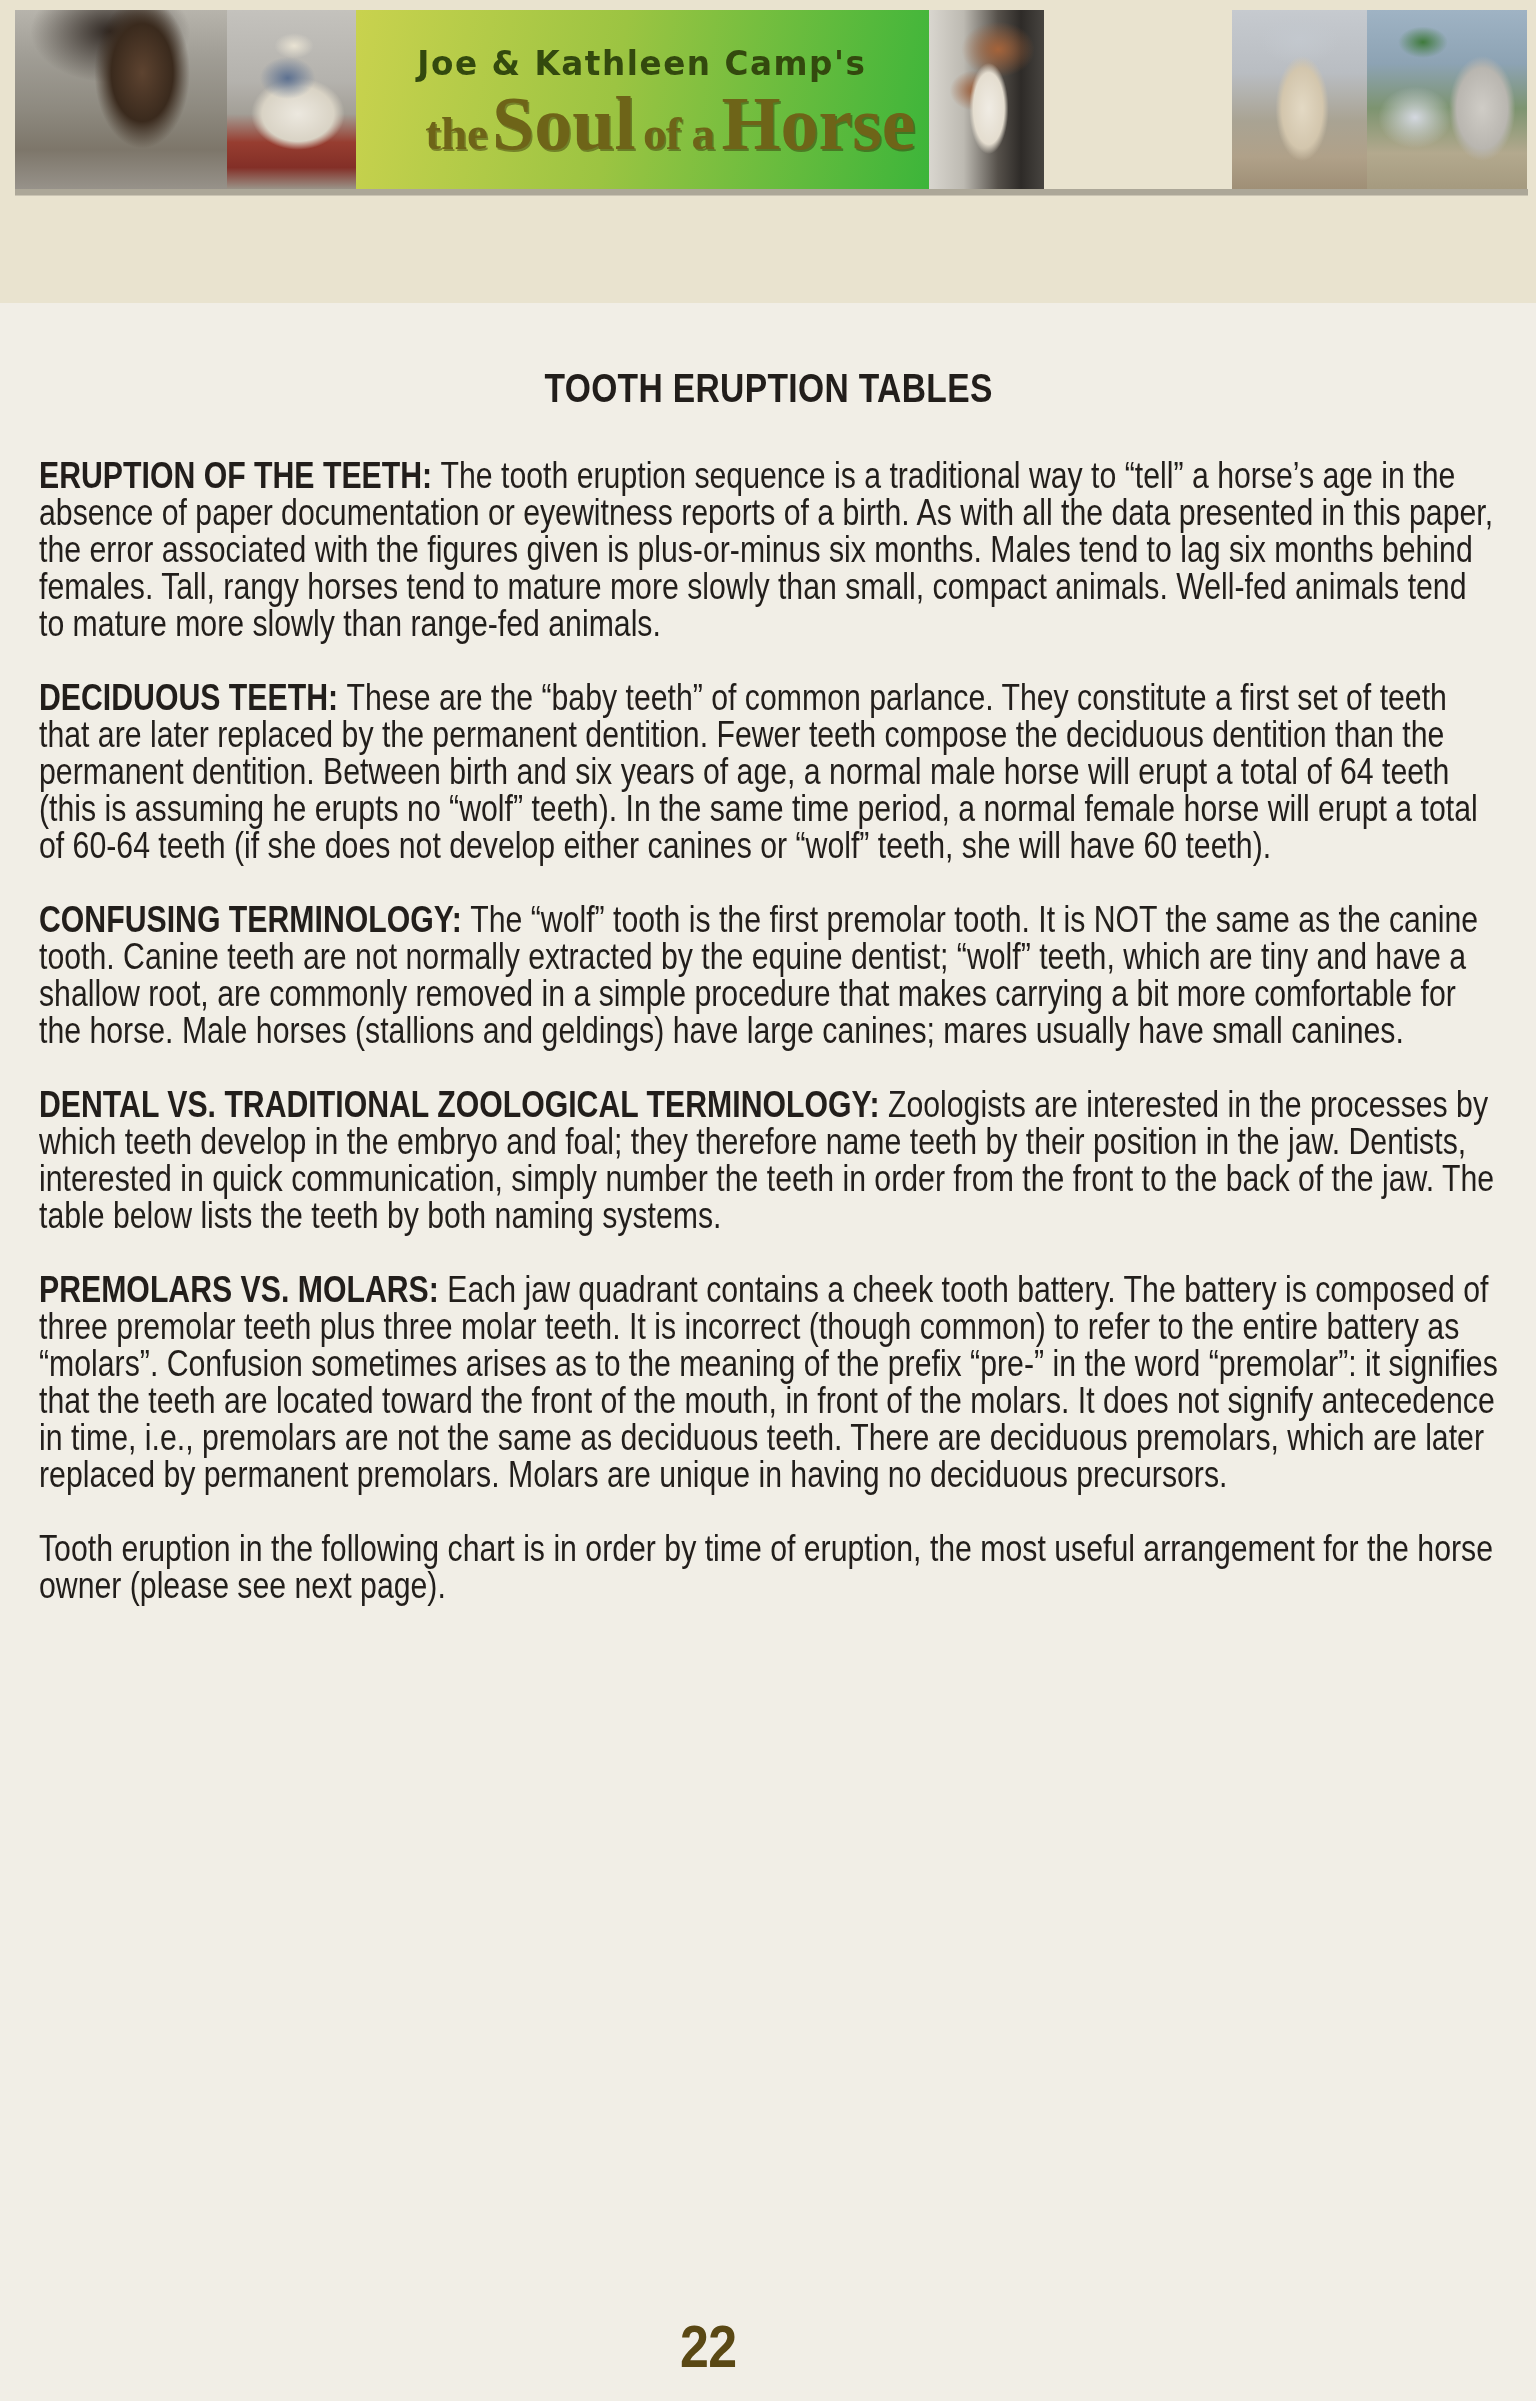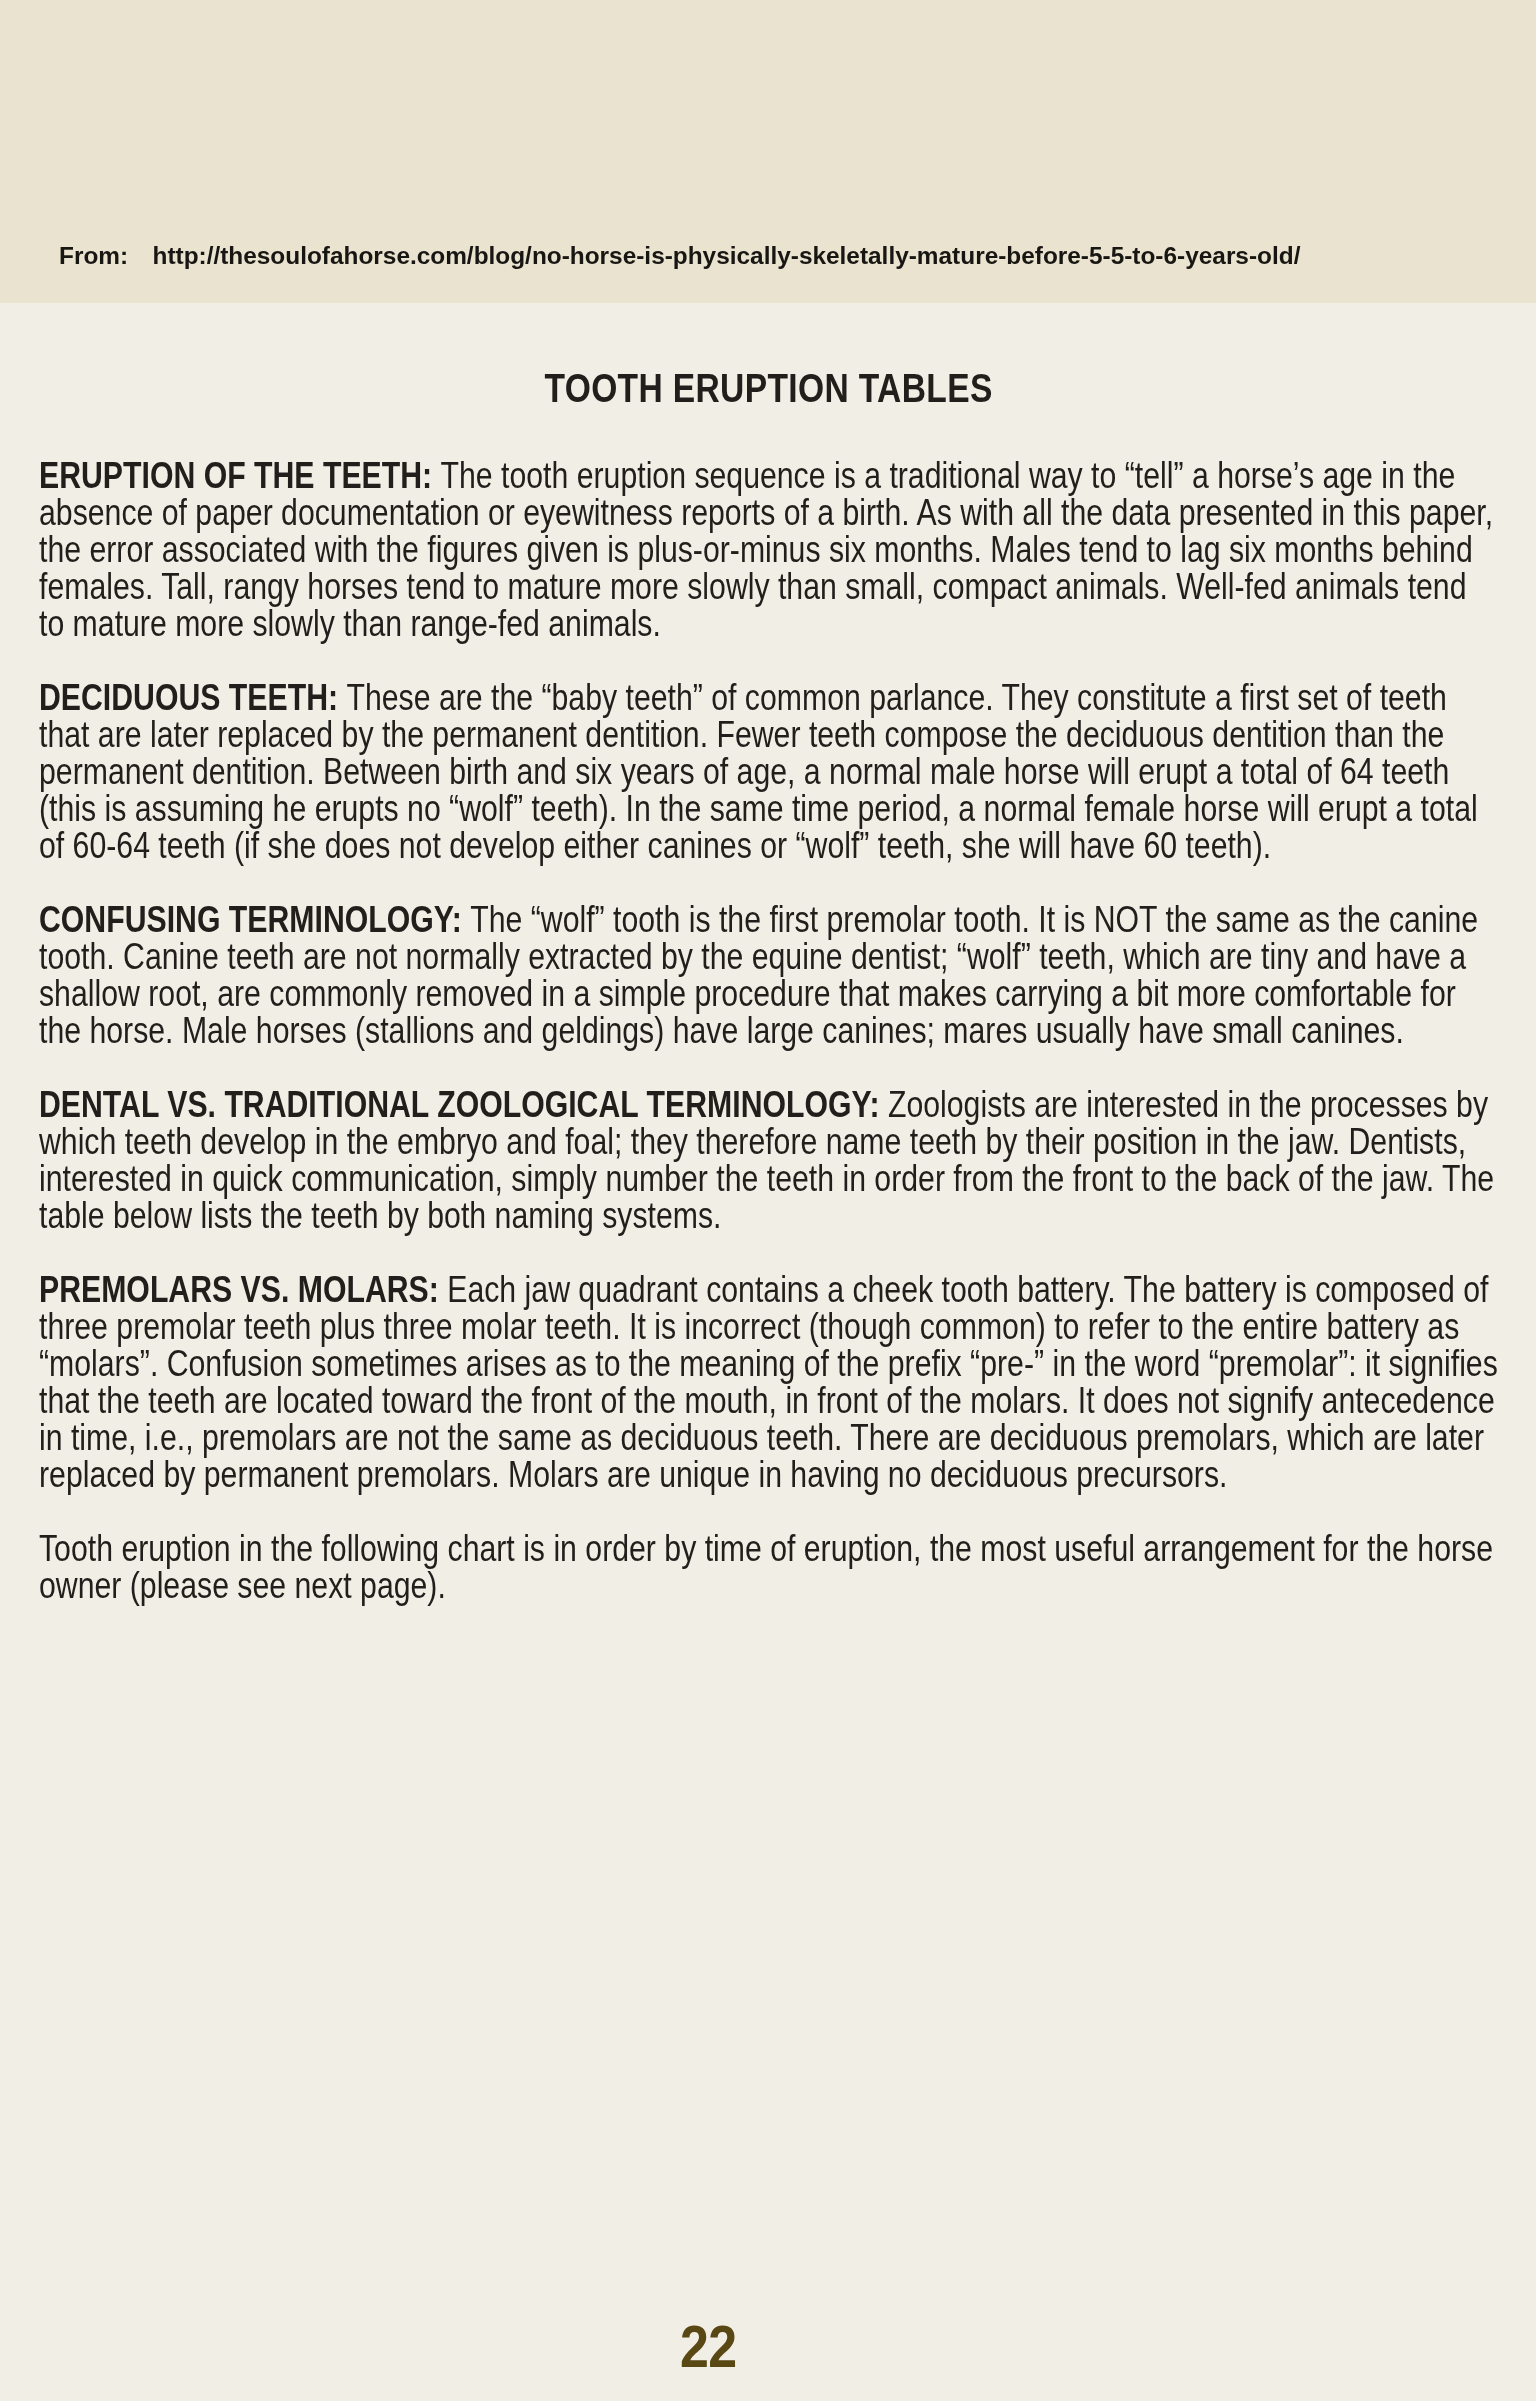--- a/index.html
+++ b/index.html
@@ -113,24 +113,38 @@
     transform:scaleX(0.88); transform-origin:0 0;
   }
 </style>
 </head>
 <body>
 
 <div class="page">
 
   <div class="content-bg"></div>
 
+  <div class="header-band">
+    <div class="photo photo-1"></div>
+    <div class="photo photo-2"></div>
+    <div class="logo-panel">
+      <div class="tagline">Joe &amp; Kathleen Camp's</div>
+      <div class="logo-line">
+        <span class="w-the">the</span>
+        <span class="w-soul">Soul</span>
+        <span class="w-ofa">of a</span>
+        <span class="w-horse">Horse</span>
+      </div>
+    </div>
+    <div class="photo photo-3"></div>
+    <div class="photo photo-4"></div>
+    <div class="photo photo-5"></div>
+    <div class="photo photo-6"></div>
+  </div>
 
-  <div class="source-line">
-    <span class="source-label">From:</span><span class="source-url">http://thesoulofahorse.com/blog/no-horse-is-physically-skeletally-mature-before-5-5-to-6-years-old/</span>
-  </div>
 
   <div class="content">
     <h1 class="doc-title">TOOTH ERUPTION TABLES</h1>
 
     <p class="para"><strong>ERUPTION OF THE TEETH:</strong><span>The tooth eruption sequence is a traditional way to “tell” a horse’s age in the absence of paper documentation or eyewitness reports of a birth. As with all the data presented in this paper, the error associated with the figures given is plus-or-minus six months. Males tend to lag six months behind females. Tall, rangy horses tend to mature more slowly than small, compact animals. Well-fed animals tend to mature more slowly than range-fed animals.</span></p>
 
     <p class="para"><strong>DECIDUOUS TEETH:</strong><span>These are the “baby teeth” of common parlance. They constitute a first set of teeth that are later replaced by the permanent dentition. Fewer teeth compose the deciduous dentition than the permanent dentition. Between birth and six years of age, a normal male horse will erupt a total of 64 teeth (this is assuming he erupts no “wolf” teeth). In the same time period, a normal female horse will erupt a total of 60-64 teeth (if she does not develop either canines or “wolf” teeth, she will have 60 teeth).</span></p>
 
     <p class="para"><strong>CONFUSING TERMINOLOGY:</strong><span>The “wolf” tooth is the first premolar tooth. It is NOT the same as the canine tooth. Canine teeth are not normally extracted by the equine dentist; “wolf” teeth, which are tiny and have a shallow root, are commonly removed in a simple procedure that makes carrying a bit more comfortable for the horse. Male horses (stallions and geldings) have large canines; mares usually have small canines.</span></p>
 

